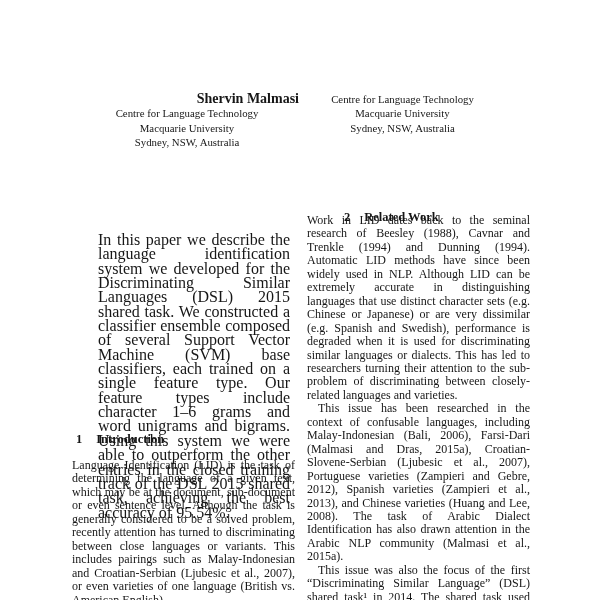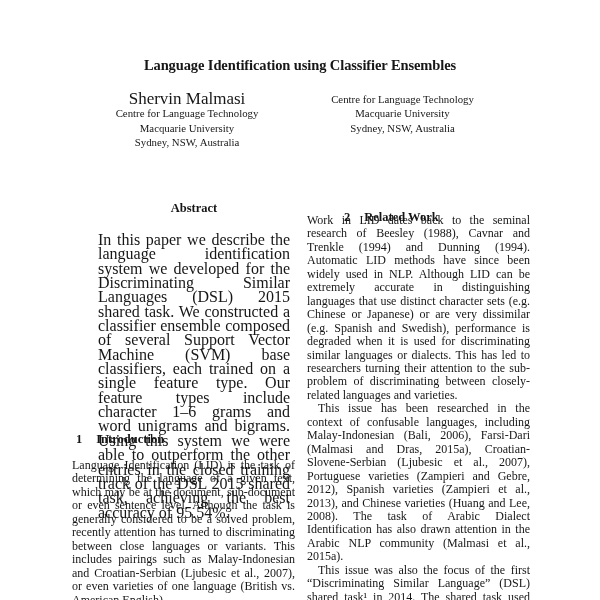--- a/index.html
+++ b/index.html
@@ -23,21 +23,21 @@
   }
   .author {
     position: absolute;
     top: 92px;
     text-align: center;
     font-size: 10.8px;
     line-height: 14.3px;
   }
   .author-left  { left: 75px;  width: 224px; }
   .author-right { left: 290px; width: 225px; }
-  .author-name { font-weight: normal; font-size: 17px; }
+  .author-name { font-weight: bold; font-size: 14px; text-align: right; }
   .author-email {
     font-family: "Liberation Mono", "DejaVu Sans Mono", monospace;
     font-size: 10.6px;
     letter-spacing: 0.2px;
     white-space: nowrap;
   }
   .abstract-heading {
     position: absolute;
     top: 201px; left: 98px; width: 192px;
     margin: 0;
@@ -73,36 +73,34 @@
   .intro-heading   { top: 432px; left: 76px; }
   .intro-body      { top: 459px; left: 72px;  width: 223px; }
   .related-heading { top: 210px; left: 307px; margin-left: 37px; }
   .related-body    { top: 214px; left: 307px; width: 223px; }
 </style>
 </head>
 <body>
 
 <div class="page">
 
-  <h1 class="title">Language Identification using Classifier Ensembles</h1>
 
   <div class="author author-left">
     <div class="author-name">Shervin Malmasi</div>
     <div class="author-affil">Centre for Language Technology</div>
     <div class="author-affil">Macquarie University</div>
     <div class="author-affil">Sydney, NSW, Australia</div>
   </div>
 
   <div class="author author-right">
     <div class="author-affil">Centre for Language Technology</div>
     <div class="author-affil">Macquarie University</div>
     <div class="author-affil">Sydney, NSW, Australia</div>
   </div>
 
-  <h2 class="abstract-heading">Abstract</h2>
   <div class="abstract-body">In this paper we describe the language identification system we developed for the Discriminating Similar Languages (DSL) 2015 shared task. We constructed a classifier ensemble composed of several Support Vector Machine (SVM) base classifiers, each trained on a single feature type. Our feature types include character 1–6 grams and word unigrams and bigrams. Using this system we were able to outperform the other entries in the closed training track of the DSL 2015 shared task, achieving the best accuracy of 95.54%.</div>
 
   <h2 class="sec-heading intro-heading"><span class="sec-num">1</span><span>Introduction</span></h2>
   <div class="col-body intro-body">
     <p>Language Identification (LID) is the task of determining the language of a given text, which may be at the document, sub-document or even sentence level. Although the task is generally considered to be a solved problem, recently attention has turned to discriminating between close languages or variants. This includes pairings such as Malay-Indonesian and Croatian-Serbian (Ljubesic et al., 2007), or even varieties of one language (British vs. American English).</p>
     <p class="indent">This issue has also been the focus of the recent DSL shared tasks aimed at discriminating similar languages.</p>
   </div>
 
   <h2 class="sec-heading related-heading"><span class="sec-num">2</span><span>Related Work</span></h2>
   <div class="col-body related-body">

